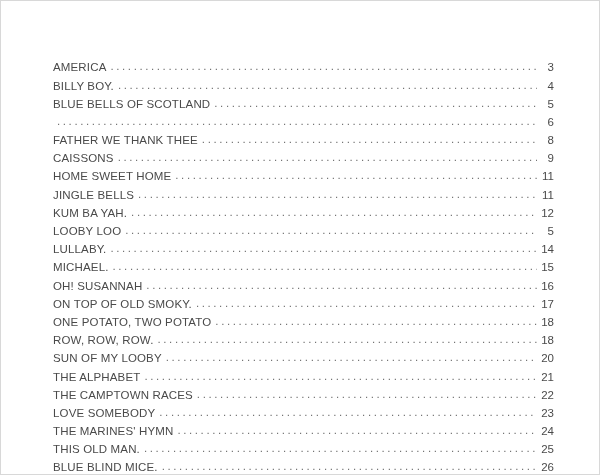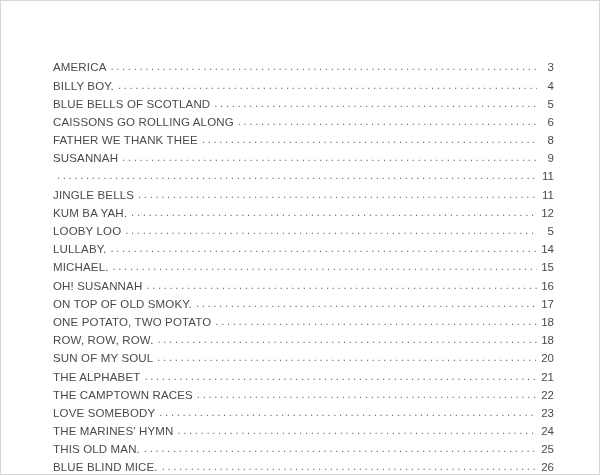--- a/index.html
+++ b/index.html
@@ -72,35 +72,35 @@
         <span class="entry-title">BILLY BOY.</span>
         <span class="leader">.......................................................................................................................</span>
         <span class="entry-page">4</span>
       </div>
       <div class="toc-entry">
         <span class="entry-title">BLUE BELLS OF SCOTLAND</span>
         <span class="leader">.......................................................................................................................</span>
         <span class="entry-page">5</span>
       </div>
       <div class="toc-entry">
-        <span class="entry-title">CAISSONS GO ROLLING ALONG</span>
         <span class="leader">.......................................................................................................................</span>
         <span class="entry-page">6</span>
       </div>
       <div class="toc-entry">
         <span class="entry-title">FATHER WE THANK THEE</span>
         <span class="leader">.......................................................................................................................</span>
         <span class="entry-page">8</span>
       </div>
       <div class="toc-entry">
-        <span class="entry-title">SUSANNAH</span>
+        <span class="entry-title">CAISSONS</span>
         <span class="leader">.......................................................................................................................</span>
         <span class="entry-page">9</span>
       </div>
       <div class="toc-entry">
+        <span class="entry-title">HOME SWEET HOME</span>
         <span class="leader">.......................................................................................................................</span>
         <span class="entry-page">11</span>
       </div>
       <div class="toc-entry">
         <span class="entry-title">JINGLE BELLS</span>
         <span class="leader">.......................................................................................................................</span>
         <span class="entry-page">11</span>
       </div>
       <div class="toc-entry">
         <span class="entry-title">KUM BA YAH.</span>
@@ -136,21 +136,21 @@
         <span class="entry-title">ONE POTATO, TWO POTATO</span>
         <span class="leader">.......................................................................................................................</span>
         <span class="entry-page">18</span>
       </div>
       <div class="toc-entry">
         <span class="entry-title">ROW, ROW, ROW.</span>
         <span class="leader">.......................................................................................................................</span>
         <span class="entry-page">18</span>
       </div>
       <div class="toc-entry">
-        <span class="entry-title">SUN OF MY SOUL</span>
+        <span class="entry-title">SUN OF MY LOOBY</span>
         <span class="leader">.......................................................................................................................</span>
         <span class="entry-page">20</span>
       </div>
       <div class="toc-entry">
         <span class="entry-title">THE ALPHABET</span>
         <span class="leader">.......................................................................................................................</span>
         <span class="entry-page">21</span>
       </div>
       <div class="toc-entry">
         <span class="entry-title">THE CAMPTOWN RACES</span>

